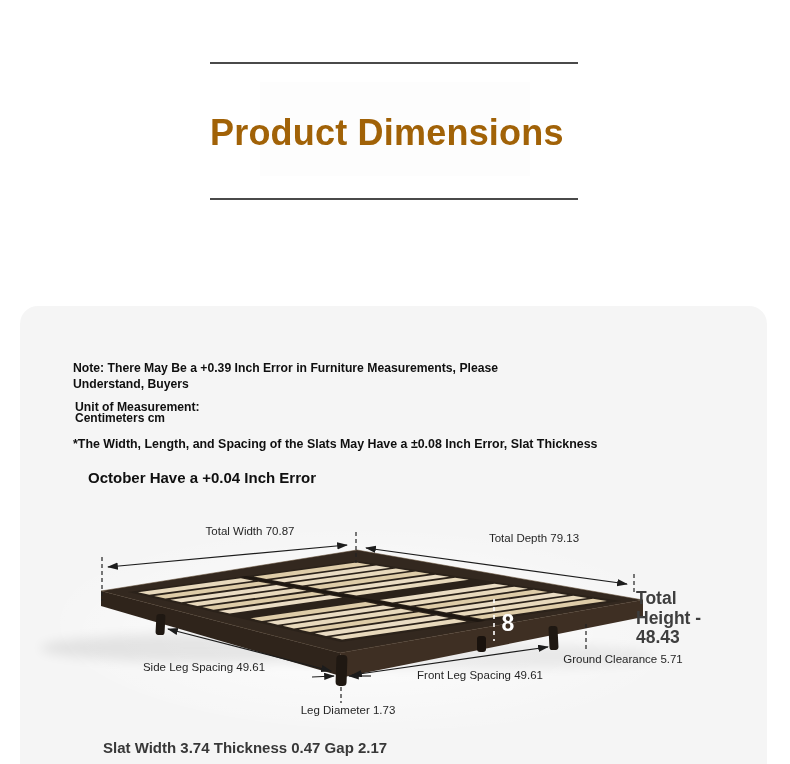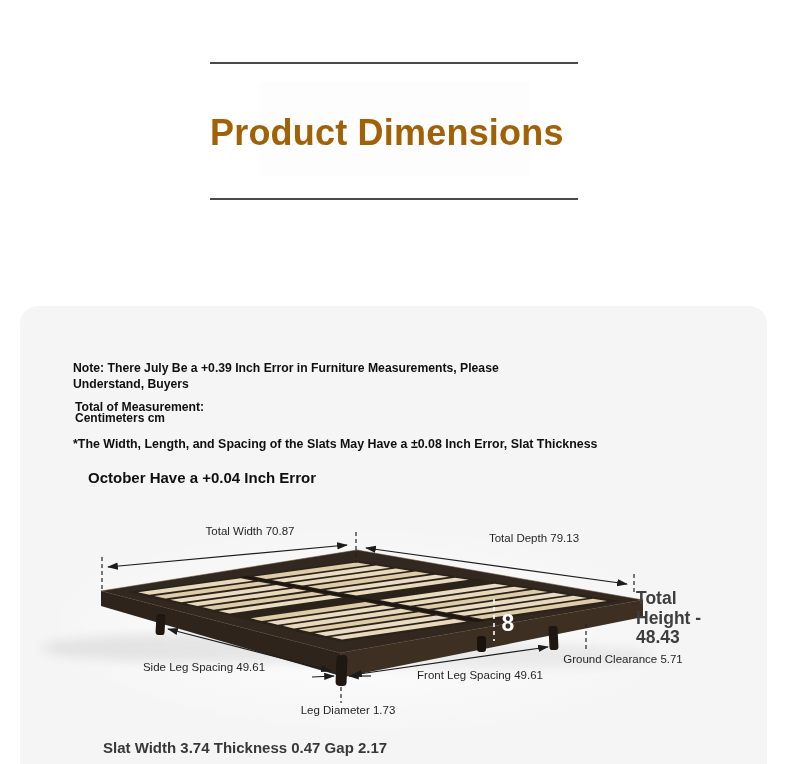--- a/index.html
+++ b/index.html
@@ -66,22 +66,22 @@
 </head>
 <body>
 
 <div class="abs rule" id="rule-top"></div>
 <div class="abs" id="title-bg"></div>
 <div class="abs" id="page-title">Product Dimensions</div>
 <div class="abs rule" id="rule-bottom"></div>
 
 <div class="abs" id="panel"></div>
 
-<div class="abs note" id="note-1">Note: There July Be a +0.39 Inch Error in Furniture Measurements, Please Understand, Buyers</div>
-<div class="abs note" id="unit-label">Total of Measurement:</div>
+<div class="abs note" id="note-1">Note: There May Be a +0.39 Inch Error in Furniture Measurements, Please Understand, Buyers</div>
+<div class="abs note" id="unit-label">Unit of Measurement:</div>
 <div class="abs note" id="unit-value">Centimeters cm</div>
 <div class="abs note" id="note-slats">*The Width, Length, and Spacing of the Slats May Have a ±0.08 Inch Error, Slat Thickness</div>
 <div class="abs note" id="note-thickness">October Have a +0.04 Inch Error</div>
 
 <div class="abs" id="diagram-glow"></div>
 
 <svg class="abs" id="bed-svg" viewBox="0 0 790 764" xmlns="http://www.w3.org/2000/svg">
   <defs>
     <filter id="soft" x="-40%" y="-40%" width="180%" height="180%">
       <feGaussianBlur stdDeviation="6"></feGaussianBlur>

